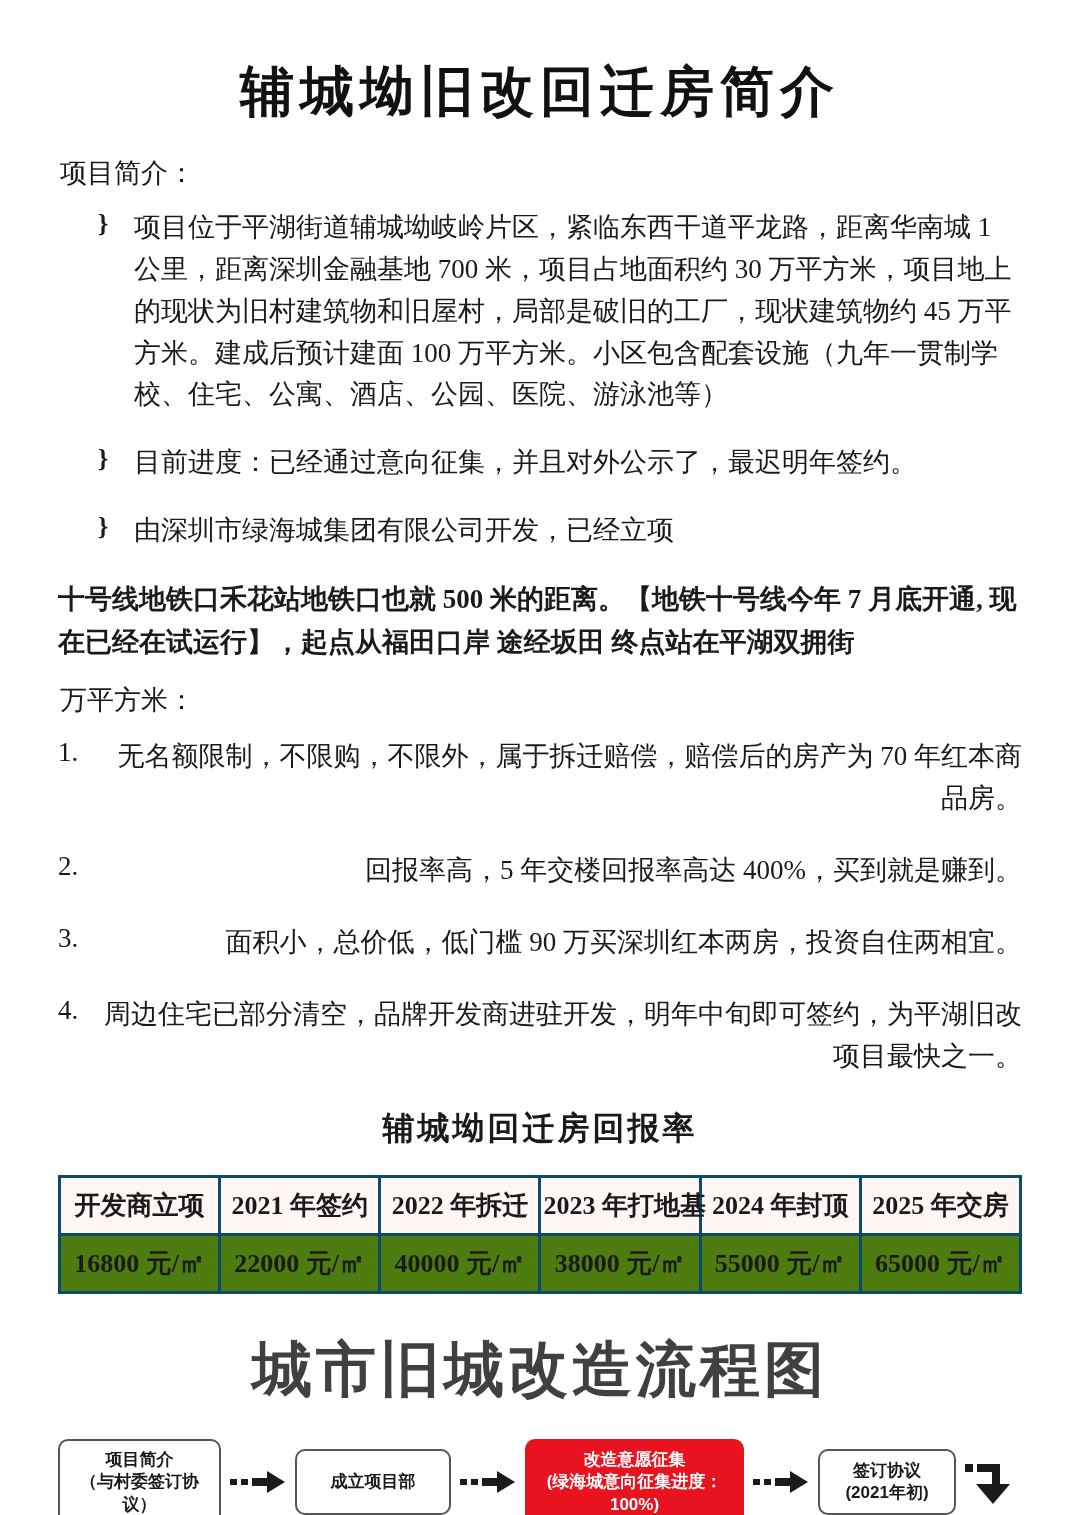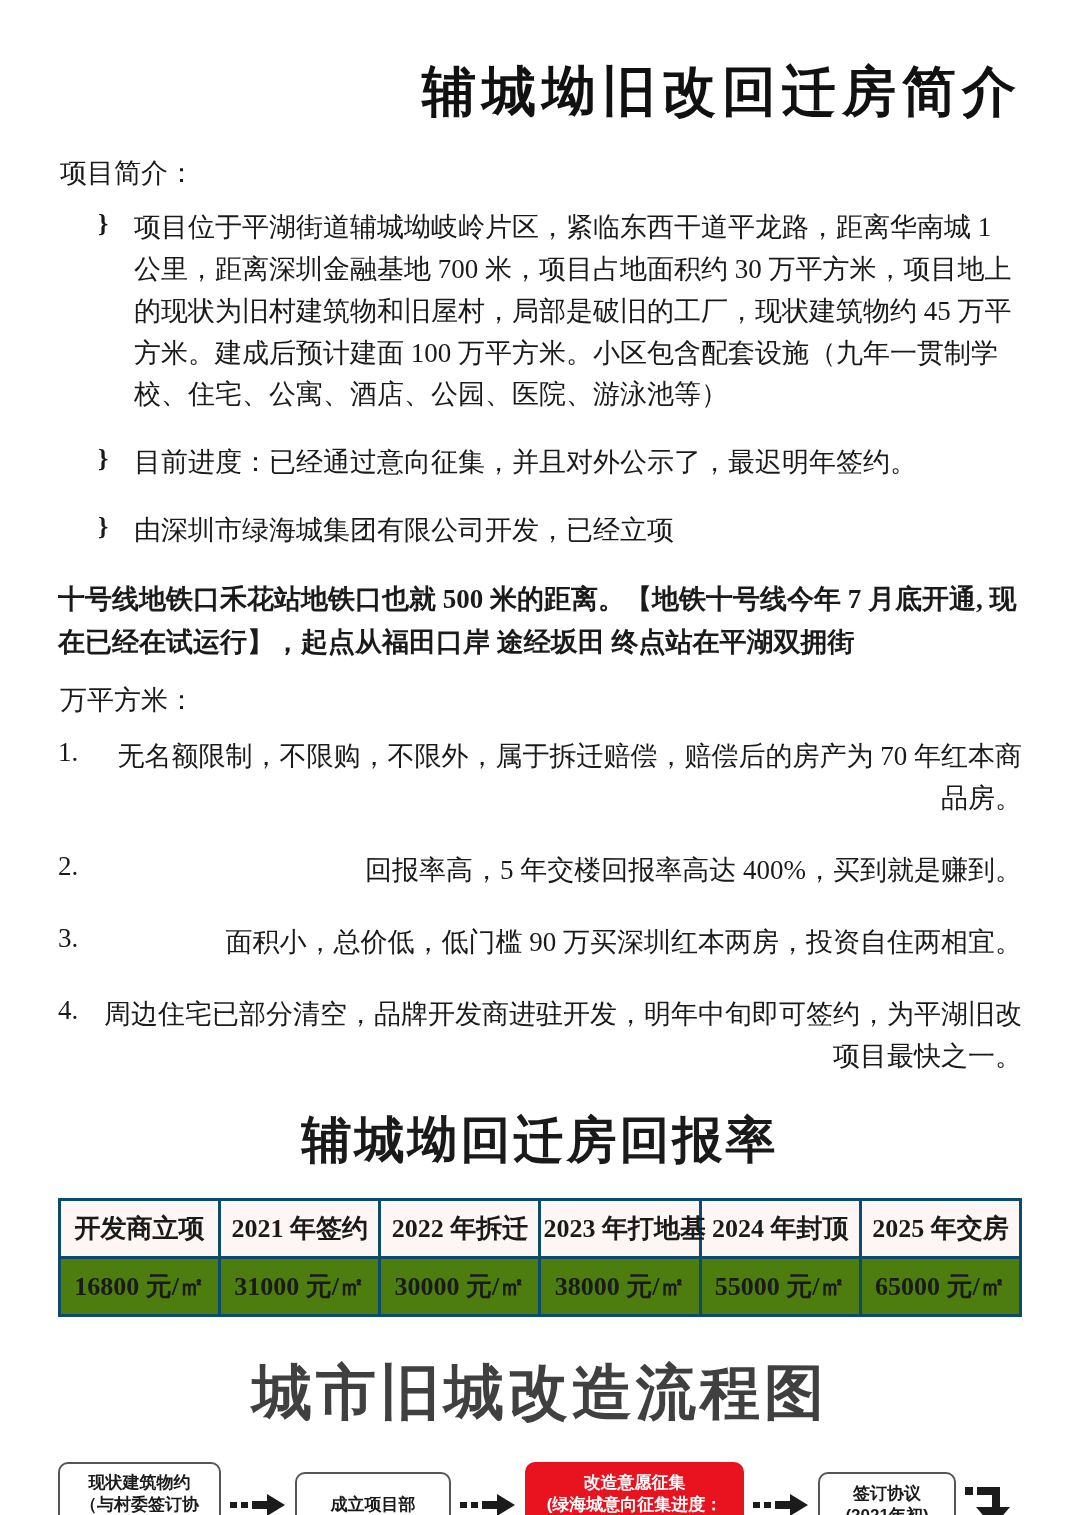--- a/index.html
+++ b/index.html
@@ -8,21 +8,21 @@
     background:#ffffff;
     color:#1a1a1a;
     font-family:"Liberation Serif","DejaVu Serif",serif;
     position:relative;
     overflow:hidden;
   }
   .page{padding:28px 58px 0 58px;}
 
   
   .doc-title{
-    text-align:right;
+    text-align:center;
     font-size:54px;
     font-weight:bold;
     letter-spacing:6px;
     margin:28px 0 26px 0;
     color:#111;
   }
 
   
   .sec-heading{
     font-size:27px;
@@ -71,21 +71,21 @@
   .adv-text{
     flex:1;
     font-size:27px;
     line-height:1.55;
     text-align:right;
   }
 
   
   .returns-heading{
     text-align:center;
-    font-size:50px;
+    font-size:32px;
     font-weight:bold;
     letter-spacing:3px;
     margin:27px 0 24px 0;
   }
   table.returns{
     width:100%;
     border-collapse:collapse;
     table-layout:fixed;
     font-size:26px;
     font-weight:bold;
@@ -194,34 +194,34 @@
         <tr class="hdr">
       <td>开发商立项</td>
       <td>2021 年签约</td>
       <td>2022 年拆迁</td>
       <td>2023 年打地基</td>
       <td>2024 年封顶</td>
       <td>2025 年交房</td>
     </tr>
     <tr class="val">
       <td>16800 元/㎡</td>
-      <td>31000 元/㎡</td>
-      <td>30000 元/㎡</td>
+      <td>22000 元/㎡</td>
+      <td>40000 元/㎡</td>
       <td>38000 元/㎡</td>
       <td>55000 元/㎡</td>
       <td>65000 元/㎡</td>
     </tr>
   </tbody>
     </table>
 
   <div class="flow-heading">城市旧城改造流程图</div>
 
   <div class="flow-row first">
     <div class="flow-box" style="width:158px">
-      <span class="l1">现状建筑物约</span>
+      <span class="l1">项目简介</span>
       <span class="l2">（与村委签订协议）</span>
     </div>
     <span class="flow-arrow">
       <svg width="58" height="28" viewBox="0 0 58 28">
         <rect class="arrow-fill" x="1" y="11" width="7" height="6"></rect>
         <rect class="arrow-fill" x="12" y="11" width="7" height="6"></rect>
         <rect class="arrow-fill" x="23" y="10" width="15" height="8"></rect>
         <polygon class="arrow-fill" points="38,3 38,25 56,14"></polygon>
       </svg>
     </span>

